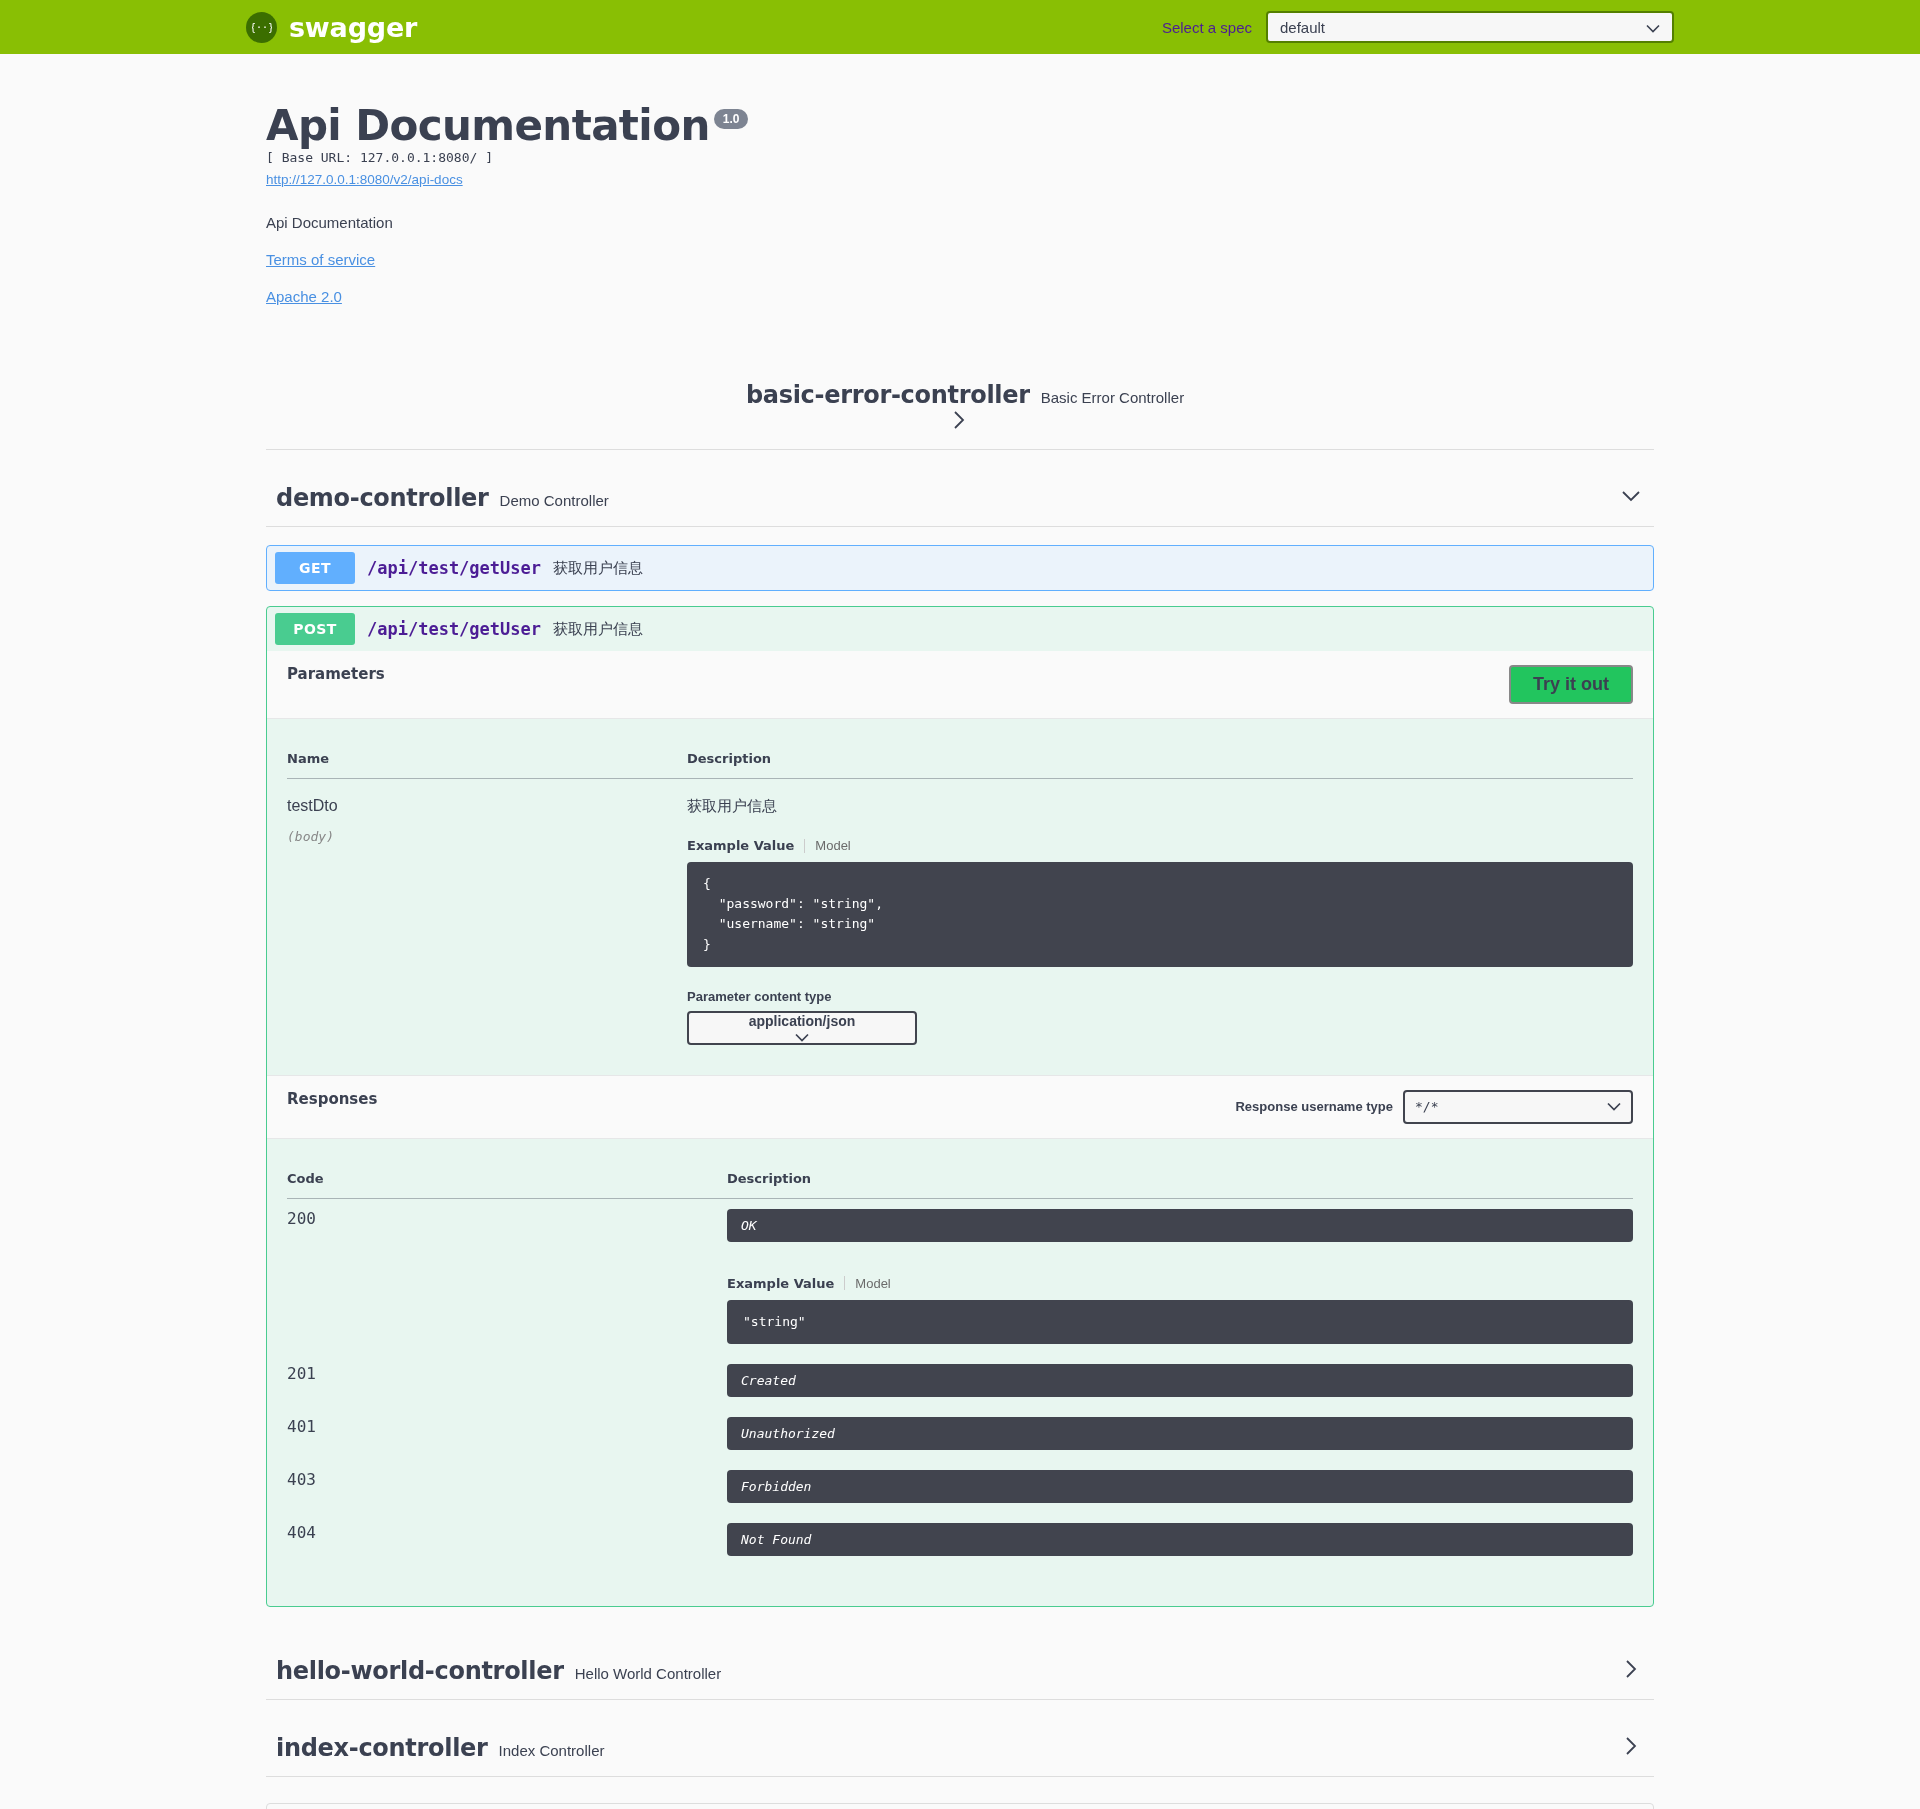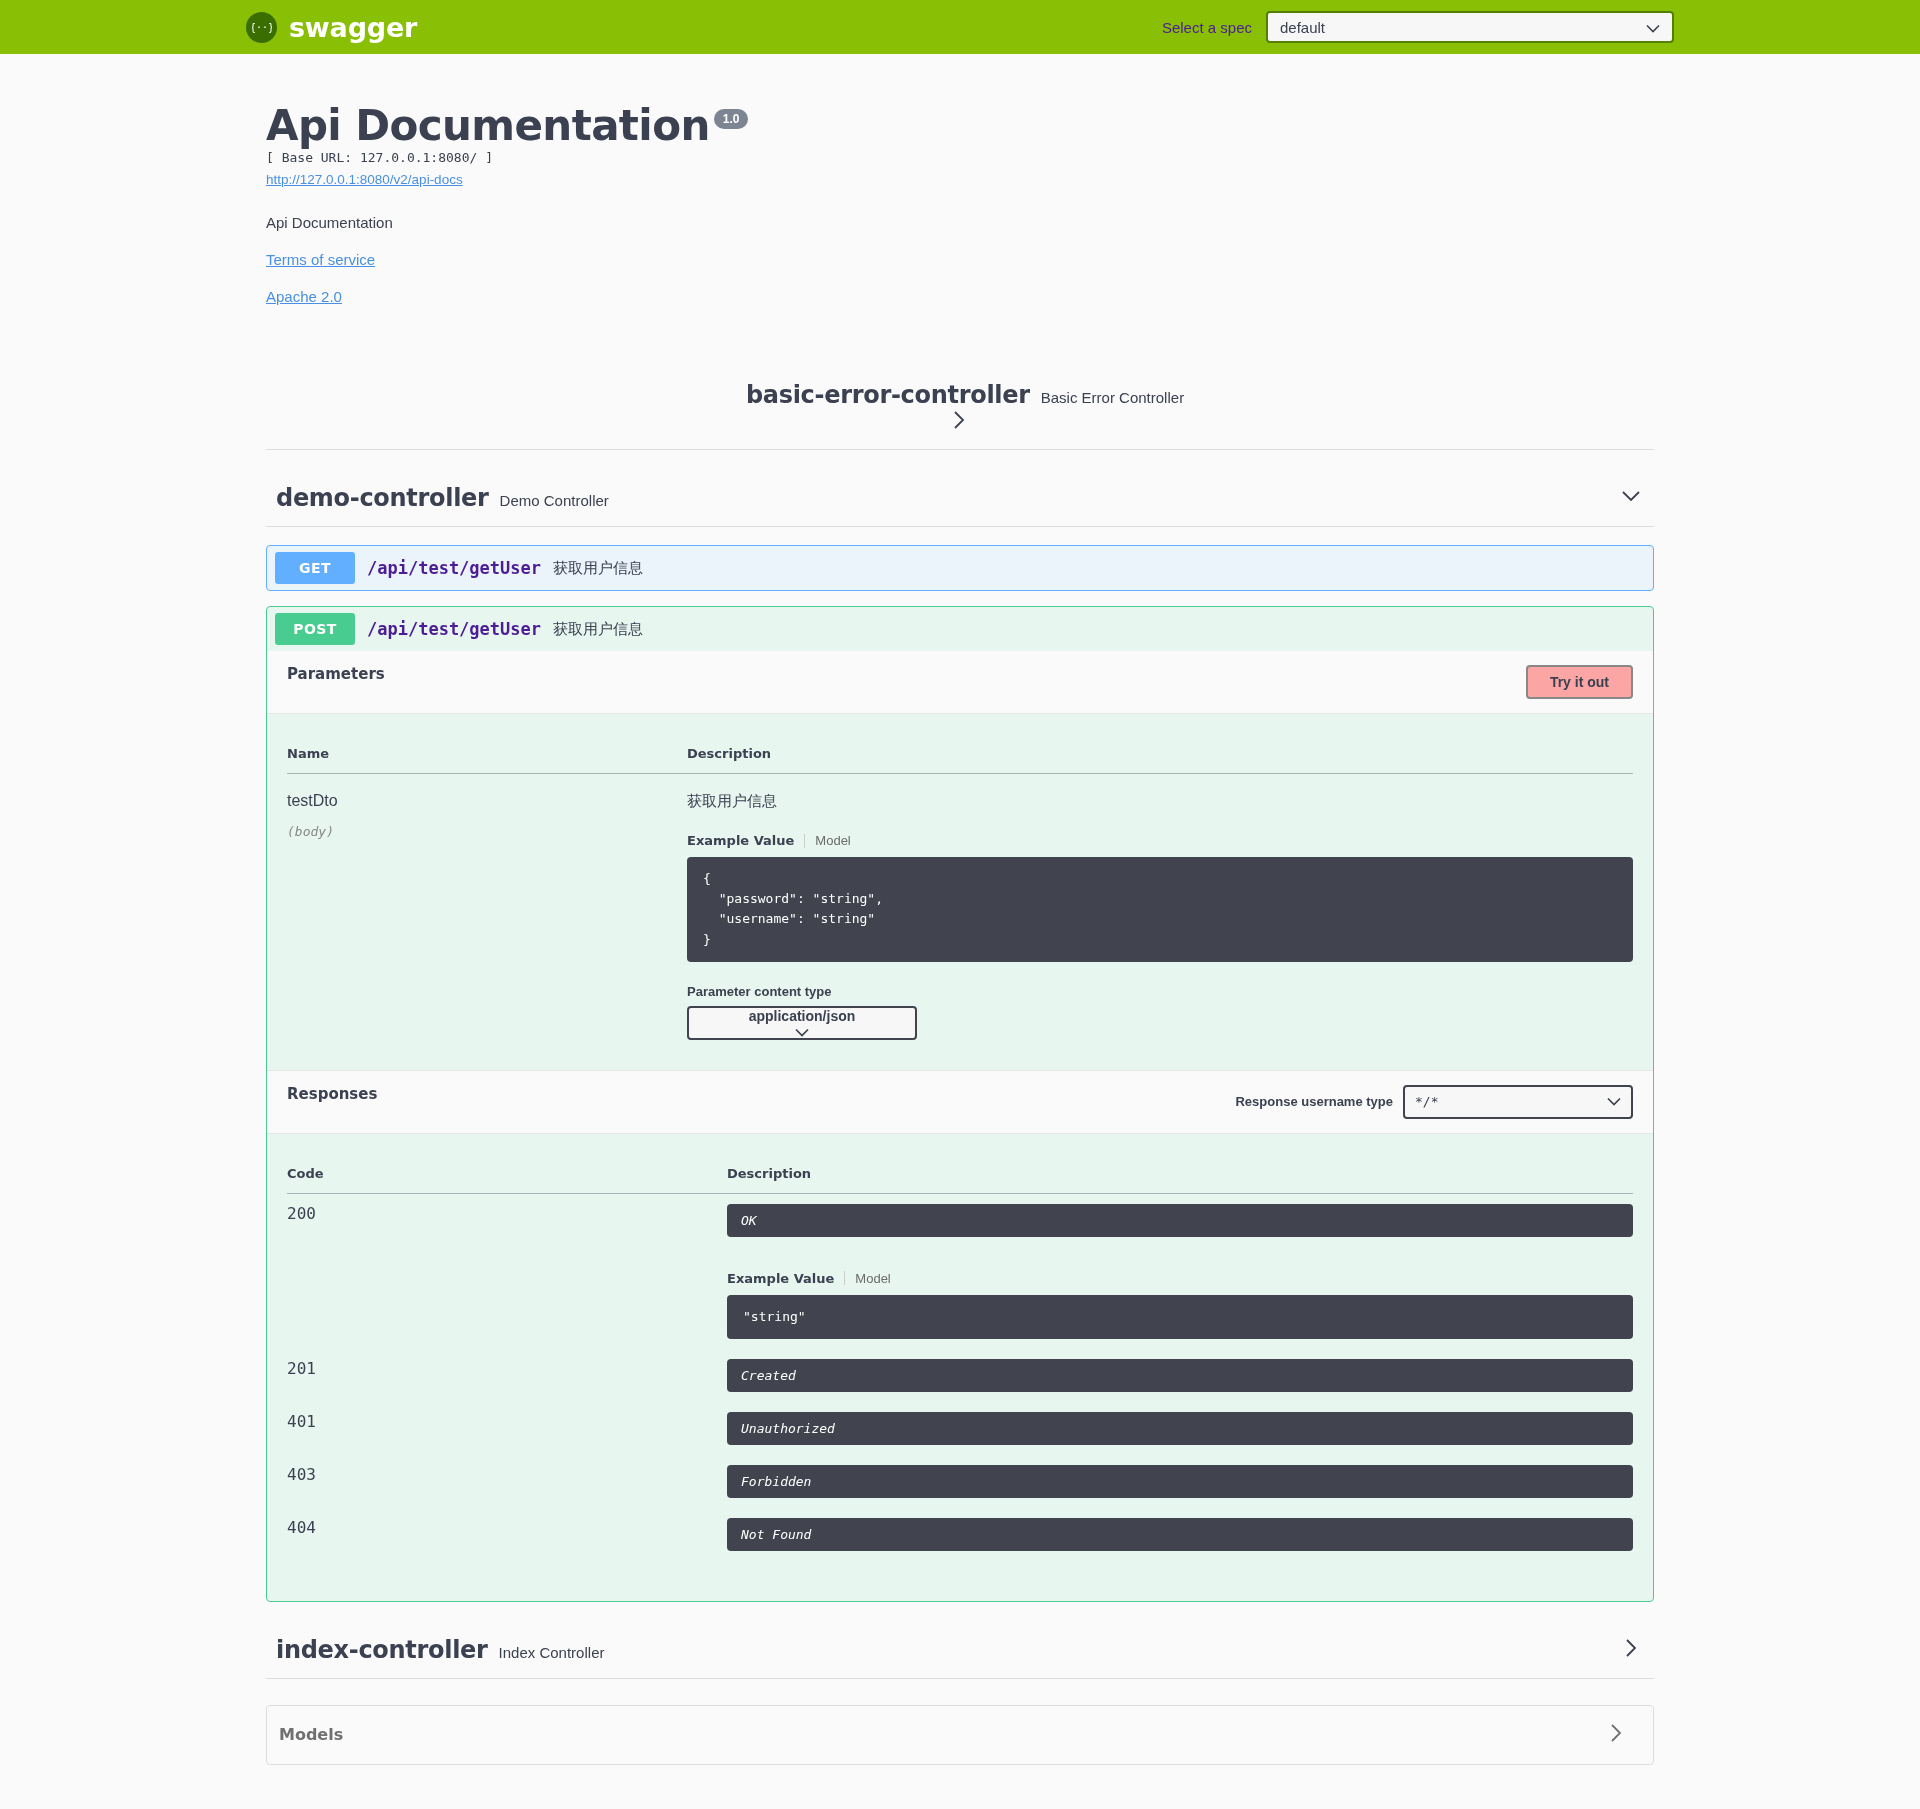--- a/index.html
+++ b/index.html
@@ -194,25 +194,25 @@
     border-bottom: 1px solid rgba(59,65,81,.1);
     gap: 12px;
   }
   .section-title {
     font-size: 15px;
     font-weight: bold;
     color: #3b4151;
     font-family: "DejaVu Sans", sans-serif;
   }
   .btn-tryout {
-    background: #fca5a5;
+    background: #22c55e;
     border: 2px solid #888;
     border-radius: 4px;
     padding: 7px 22px;
-    font-size: 14px;
+    font-size: 18px;
     font-weight: bold;
     color: #3b4151;
     cursor: pointer;
     font-family: "Liberation Sans", sans-serif;
   }
   .resp-ct-wrap { display: flex; align-items: center; gap: 10px; }
   .resp-ct-label { font-size: 13px; color: #3b4151; font-weight: bold; }
   .resp-ct-select {
     width: 230px; height: 34px;
     background: #f7f7f7;
@@ -532,20 +532,33 @@
               </tbody>
             </table>
           </div>
 
         </div>
       </div>
 
     </div>
   </div>
 
+  <div class="tag-block">
+    <div class="tag-header" style="margin-top:36px;">
+      <div class="tag-names">
+        <span class="tag-name">hello-world-controller</span>
+        <span class="tag-desc">Hello World Controller</span>
+      </div>
+      <span>
+        <svg class="chev-lg" viewBox="0 0 22 22">
+            <path d="M7 3 L15 11 L7 19" stroke="#3b4151" stroke-width="1.8" fill="none"></path>
+          </svg>
+      </span>
+    </div>
+  </div>
 
   <div class="tag-block">
     <div class="tag-header" style="margin-top:20px;">
       <div class="tag-names">
         <span class="tag-name">index-controller</span>
         <span class="tag-desc">Index Controller</span>
       </div>
       <span>
         <svg class="chev-lg" viewBox="0 0 22 22">
             <path d="M7 3 L15 11 L7 19" stroke="#3b4151" stroke-width="1.8" fill="none"></path>

